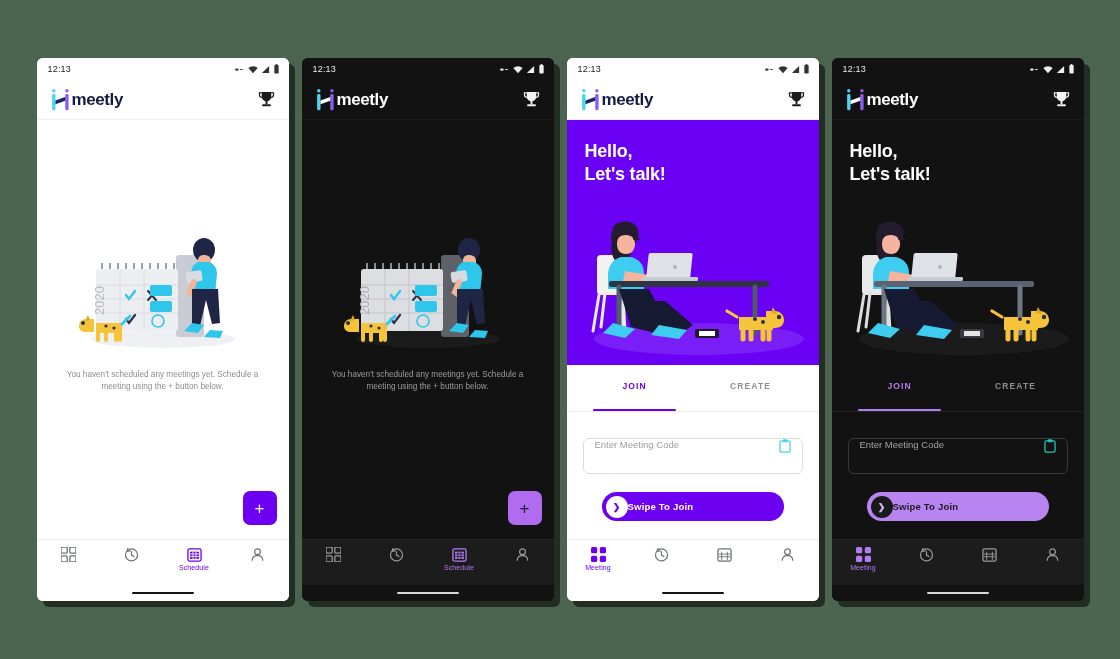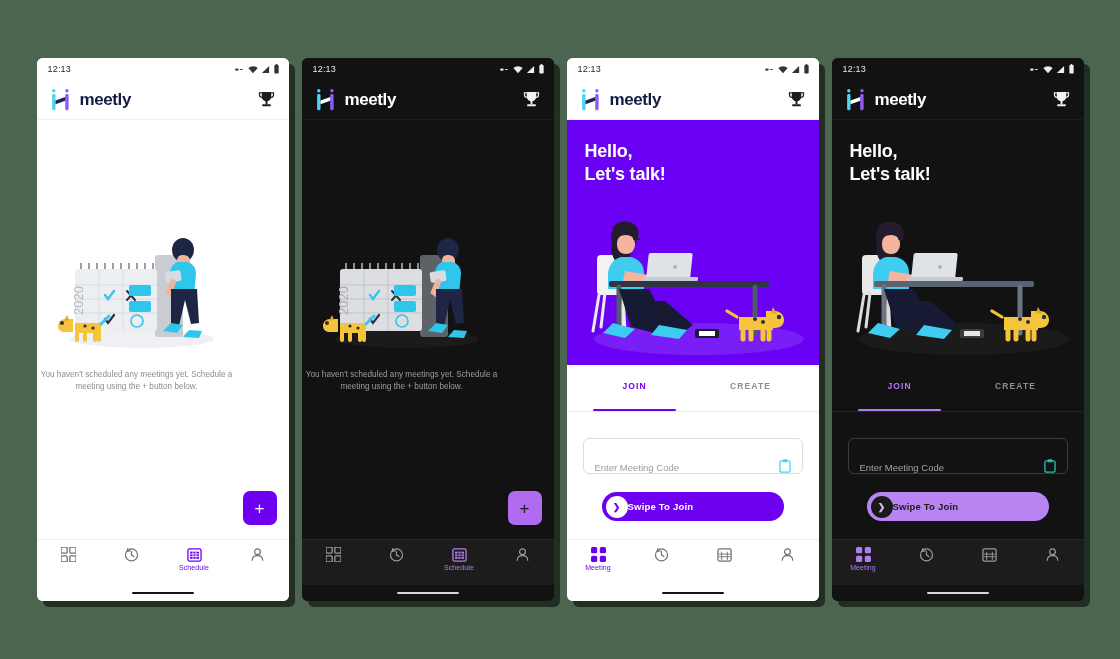--- a/index.html
+++ b/index.html
@@ -52,36 +52,36 @@
   .appbar {
     height: 40px;
     flex: 0 0 40px;
     display: flex;
     align-items: center;
     justify-content: space-between;
     padding: 0 14px 0 13px;
   }
   .light .appbar { background:#fff; border-bottom: 1px solid #f0f0f0; }
   .dark  .appbar { background:#121212; border-bottom: 1px solid #1d1d1d; }
-  .brand { display:flex; align-items:center; gap:8px; }
+  .brand { display:flex; align-items:center; gap:0; }
   .brand-mark { width:22px; height:24px; display:block; }
   .brand-text { font-size:17px; font-weight:700; letter-spacing:-0.4px; }
   .light .brand-text { color:#161b45; }
   .dark  .brand-text { color:#ffffff; }
 
   
   .screen-body { flex: 1 1 auto; position: relative; overflow: hidden; display:flex; flex-direction:column; }
   .light .screen-body { background:#ffffff; }
   .dark  .screen-body { background:#121212; }
 
   
   .empty-wrap {
     flex:1 1 auto;
     display:flex; flex-direction:column;
-    justify-content:center;
+    align-items:center; justify-content:center;
     padding-bottom: 40px;
   }
   .empty-illus { width: 210px; height: 128px; display:block; }
   .empty-text {
     width: 200px;
     text-align:center;
     font-size: 8.2px;
     line-height: 1.45;
     margin-top: 14px;
   }
@@ -136,21 +136,21 @@
 
   .tabs-divider { height:1px; }
   .light .tabs-divider { background:#ececec; }
   .dark  .tabs-divider { background:#242424; }
 
   
   .code-field {
     margin: 26px 16px 0 16px;
     height: 36px;
     border-radius: 6px;
-    display:flex; align-items:flex-end;
+    display:flex; align-items:flex-start;
     padding: 0 11px;
     font-size: 9.5px;
   }
   .light .code-field { border:1px solid #dcdcdc; background:#fff; color:#9b9b9b; }
   .dark  .code-field { border:1px solid #3a3a3a; background:#121212; color:#a3a3a3; }
   .code-field .ph { flex:1 1 auto; }
 
   
   .swipe {
     margin: 18px auto 0 auto;

